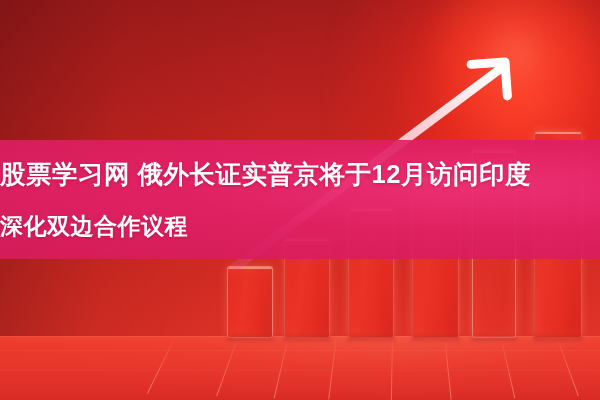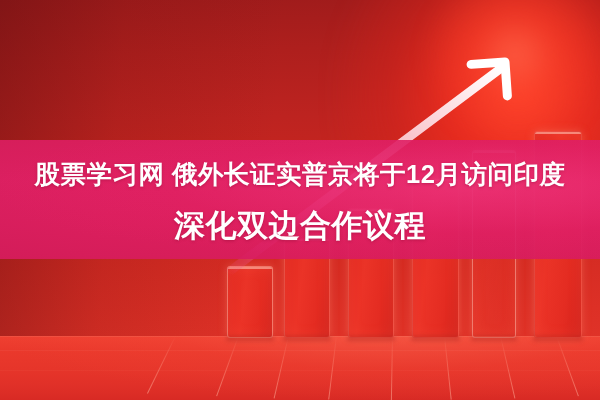--- a/index.html
+++ b/index.html
@@ -178,35 +178,35 @@
         rgba(0,0,0,0) 75%);
   }
   .title-block {
     position: absolute;
     left: 0;
     top: 140px;
     width: 600px;
     height: 119px;
     display: flex;
     flex-direction: column;
-    align-items: center;
+    align-items: flex-start;
     justify-content: center;
     gap: 18px;
   }
   .title-line {
     color: #ffffff;
     font-weight: bold;
     font-size: 26px;
     line-height: 34px;
     letter-spacing: 0.5px;
     white-space: nowrap;
     text-shadow: 0 1px 3px rgba(120,0,40,0.35);
   }
   .title-line.l1 { font-size: 25.5px; }
-  .title-line.l2 { font-size: 31px; }
+  .title-line.l2 { font-size: 23px; }
 </style>
 </head>
 <body>
 
 <div id="stage">
 
   <div class="bg-base"></div>
   <div class="bg-glow"></div>
   <div class="bg-glow2"></div>
   <div class="bg-vign"></div>

